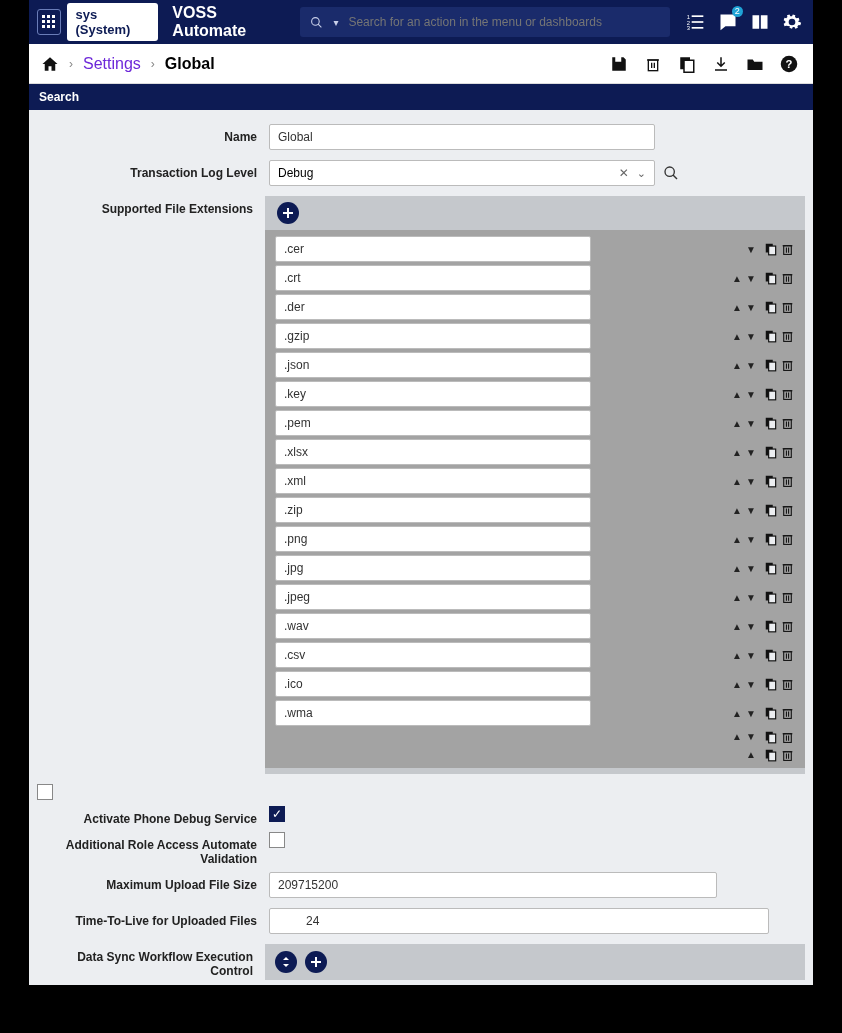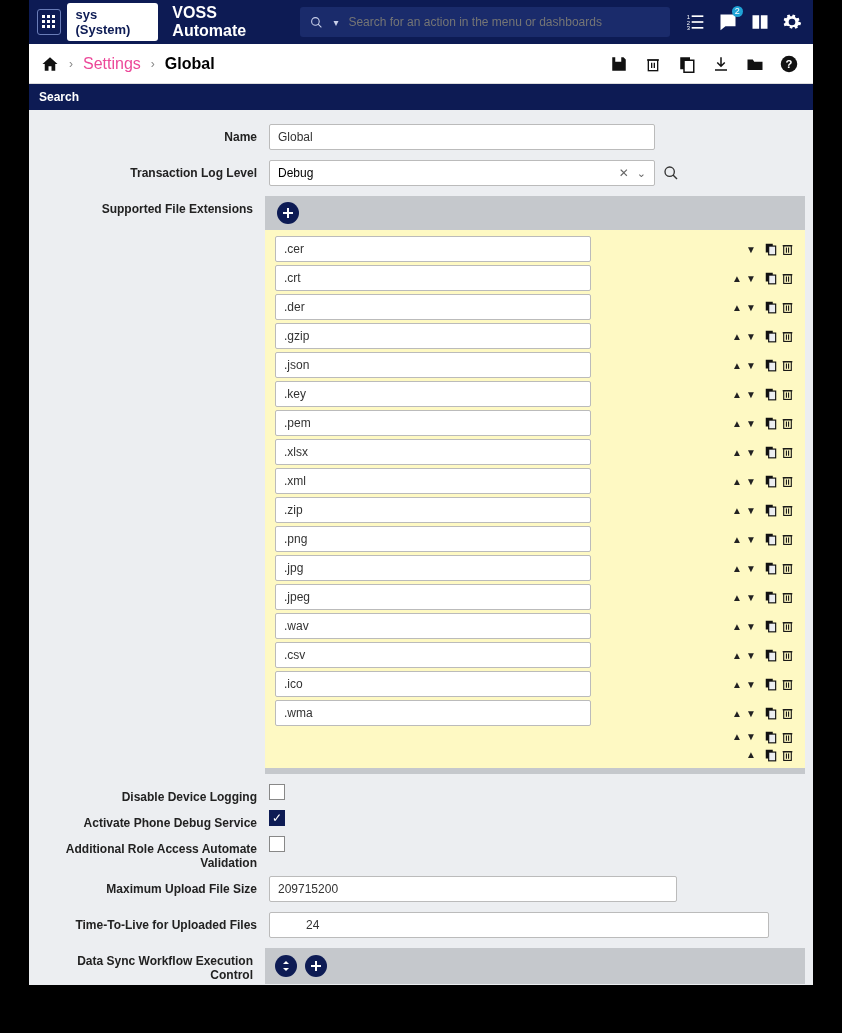--- a/index.html
+++ b/index.html
@@ -13,21 +13,21 @@
   .search-wrap { background:#1a2b6b; height:30px; flex:0 0 370px; display:flex; align-items:center; border-radius:3px; padding:0 10px; color:#c9d0ea; font-size:12px; gap:10px;}
   .search-wrap .mag { font-size:14px;}
   .search-wrap input { background:transparent; border:none; color:#5eead4; font-size:12px; outline:none; width:100%;}
   .topnav-spacer { flex:1; }
   .topnav .ticon { width:28px; height:28px; display:flex; align-items:center; justify-content:center; color:#fff; cursor:pointer; position:relative;}
   .ticon .badge { position:absolute; top:-2px; right:-2px; background:#1fa3d6; color:#fff; font-size:9px; border-radius:6px; padding:0 3px; line-height:11px;}
   
   .crumbbar { background:#fff; height:40px; display:flex; align-items:center; padding:0 12px; gap:10px; border-bottom:1px solid #ddd;}
   .crumbbar .home { cursor:pointer; }
   .crumbbar .sep { color:#888; font-size:12px;}
-  .crumbbar .crumb { color:#ec4899; font-size:16px; cursor:pointer;}
+  .crumbbar .crumb { color:#6d28d9; font-size:16px; cursor:pointer;}
   .crumbbar .crumb.current { color:#000; font-weight:bold;}
   .crumbbar-spacer { flex:1;}
   .crumbbar .aicon { width:24px; height:24px; display:flex; align-items:center; justify-content:center; cursor:pointer; color:#111;}
   
   .section-hdr { background:#0d1b54; color:#fff; font-size:12px; font-weight:bold; padding:6px 10px;}
   
   .form { padding:14px 8px 0 8px;}
   .row { display:flex; align-items:flex-start; margin-bottom:10px;}
   .row.compact { margin-bottom:6px;}
   .label { width:232px; text-align:right; padding-right:12px; font-size:12px; color:#222; font-weight:bold; padding-top:6px;}
@@ -37,21 +37,21 @@
   .w-med { width:316px;}
   .clearx { font-size:12px; color:#666; cursor:pointer;}
   .chev { font-size:11px; color:#666; cursor:pointer;}
   .mag2 { color:#444; cursor:pointer;}
   .sel-wrap { display:flex; gap:8px;}
   .sel-inner { display:flex; align-items:center; justify-content:space-between; width:386px; height:26px; border:1px solid #bbb; border-radius:2px; padding:0 8px; font-size:12px; background:#fff;}
   
   .list-container { background:#c5c8cc; padding:0 0 6px 0; width:540px; position:relative;}
   .list-header { background:#c5c8cc; height:34px; display:flex; align-items:center; padding-left:12px;}
   .round-btn { width:22px; height:22px; border-radius:50%; background:#0d1b54; color:#fff; display:flex; align-items:center; justify-content:center; font-size:14px; cursor:pointer;}
-  .list-body { background:#fef9c3; padding:6px 10px; display:flex; flex-direction:column; gap:3px;}
+  .list-body { background:#a3a3a3; padding:6px 10px; display:flex; flex-direction:column; gap:3px;}
   .ext-row { display:flex; align-items:center; gap:6px;}
   .ext-row input { flex:0 0 316px;}
   .ext-spacer { flex:1;}
   .arrow-group { display:flex; gap:2px; }
   .arrow { font-size:10px; color:#222; cursor:pointer; width:12px; text-align:center;}
   .mini-icons { display:flex; gap:2px;}
   .mi { width:15px; height:15px; cursor:pointer; display:flex; align-items:center; justify-content:center;}
   .chk { width:16px; height:16px; border:1px solid #888; background:#fff; cursor:pointer; display:inline-flex; align-items:center; justify-content:center;}
   .chk.checked { background:#0d1b54; border-color:#0d1b54; color:#fff; font-size:12px;}
   
@@ -662,21 +662,20 @@
                     </svg>
                   </span>
                 </div>
               </div>
             </div>
         </div>
       </div>
     </div>
 
     <div class="row compact">
-      <div class="label">Disable Device Logging</div>
       <div class="field">
           <span class="chk" id="chk1"></span>
         </div>
     </div>
 
     <div class="row compact">
       <div class="label">Activate Phone Debug Service</div>
       <div class="field">
           <span class="chk checked" id="chk2">✓</span>
         </div>
@@ -685,21 +684,21 @@
     <div class="row compact">
       <div class="label">Additional Role Access Automate Validation</div>
       <div class="field">
           <span class="chk" id="chk3"></span>
         </div>
     </div>
 
     <div class="row">
       <div class="label">Maximum Upload File Size</div>
       <div class="field">
-          <input class="text" style="width: 408px;" value="209715200">
+          <input class="text" style="width: 448px;" value="209715200">
         </div>
     </div>
 
     <div class="row">
       <div class="label">Time-To-Live for Uploaded Files</div>
       <div class="field">
           <input class="text" style="width: 500px; padding-left: 36px;" value="24">
         </div>
     </div>
 

